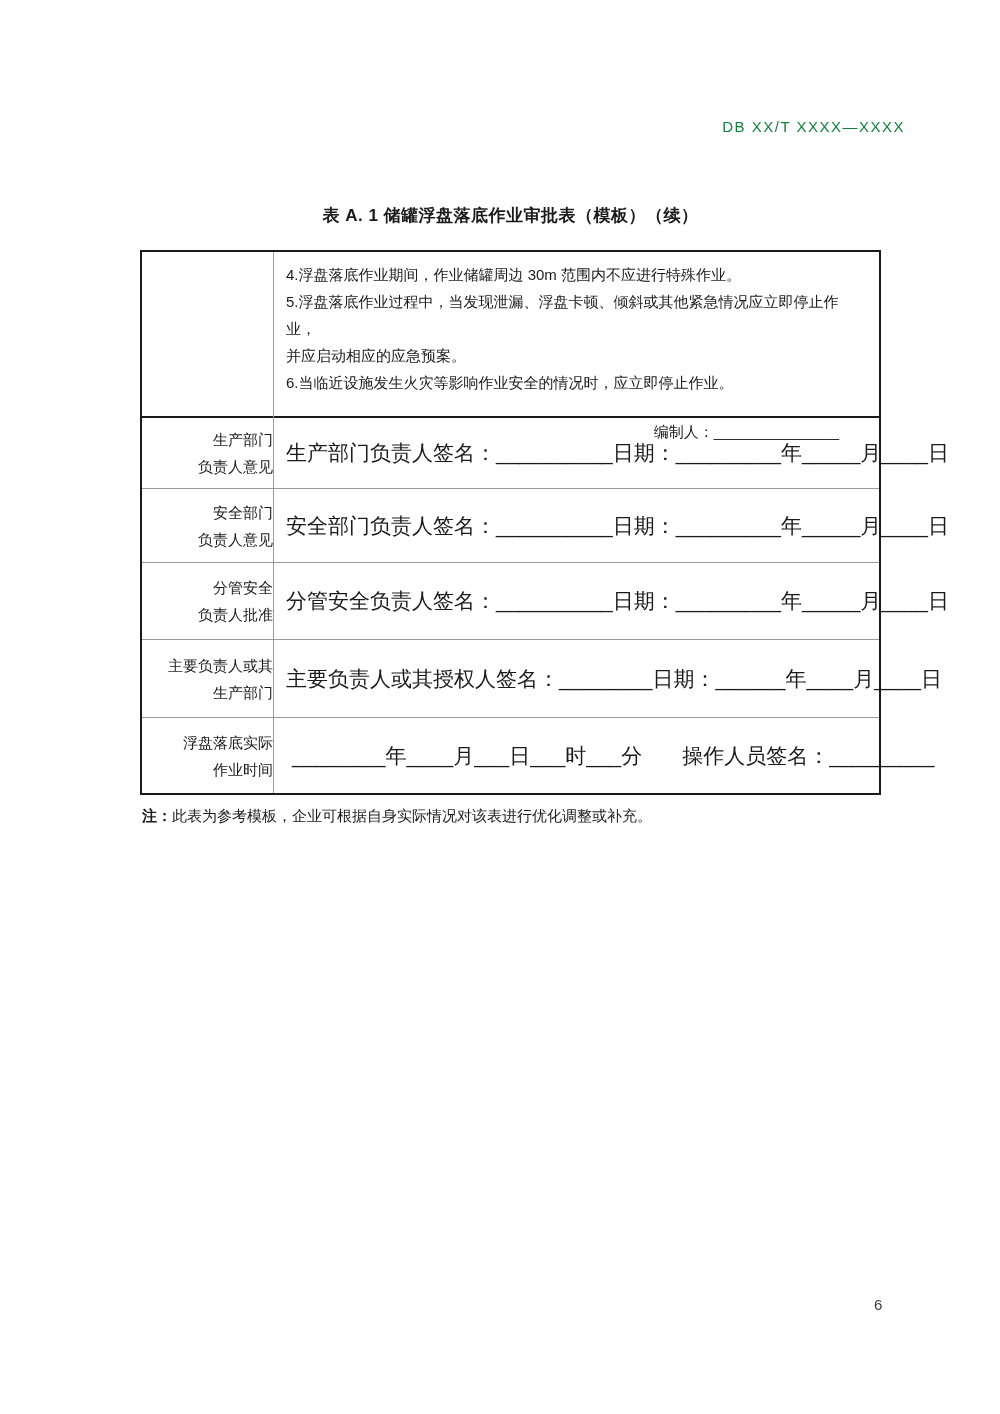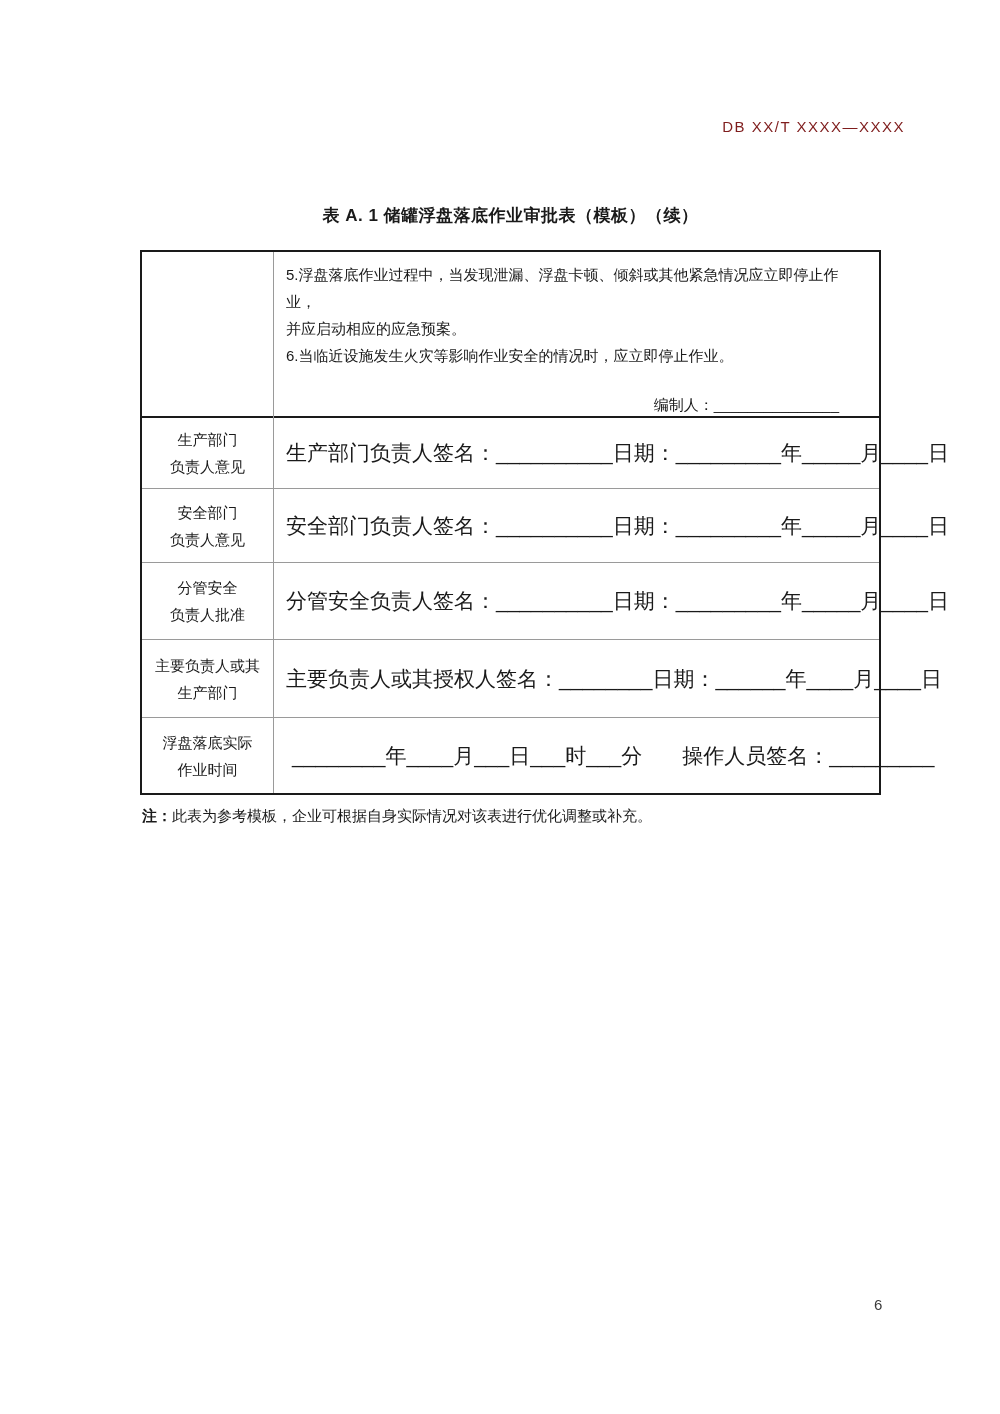--- a/index.html
+++ b/index.html
@@ -8,21 +8,21 @@
     width: 1000px; height: 1414px;
     position: relative;
     font-family: "Liberation Sans", "DejaVu Sans", sans-serif;
     color: #1a1a1a;
   }
   .std-code {
     position: absolute;
     top: 118px; right: 95px;
     font-size: 15px;
     letter-spacing: 1.5px;
-    color: #7f1d1d;
+    color: #15803d;
     white-space: nowrap;
   }
   .tbl-title {
     position: absolute;
     top: 204px; left: 140px; width: 741px;
     text-align: center;
     font-size: 17px;
     font-weight: 700;
     letter-spacing: 0.5px;
   }
@@ -41,21 +41,21 @@
   .row-notice { border-bottom: 2px solid #1a1a1a; height: 166px; }
   .row-prod { height: 71px; }
   .row-safe { height: 74px; }
   .row-charge { height: 77px; }
   .row-chief { height: 78px; }
   .row-time { height: 75px; }
   .label-cell {
     border-right: 1px solid #9a9a9a;
     display: flex;
     flex-direction: column;
-    align-items: center;
+    align-items: flex-end;
     justify-content: center;
     font-size: 15px;
     line-height: 27px;
     text-align: center;
   }
   .content-cell {
     display: flex;
     align-items: center;
     justify-content: space-between;
     font-size: 21px;
@@ -100,20 +100,21 @@
 
 <div class="std-code">DB XX/T XXXX—XXXX</div>
 
 <div class="tbl-title">表 A. 1 储罐浮盘落底作业审批表（模板）（续）</div>
 
 <div class="tbl">
 
   <div class="row row-notice">
     <div class="label-cell"></div>
     <div class="notice-cell">
+      <div>4.浮盘落底作业期间，作业储罐周边 30m 范围内不应进行特殊作业。</div>
       <div>5.浮盘落底作业过程中，当发现泄漏、浮盘卡顿、倾斜或其他紧急情况应立即停止作业，</div>
       <div>并应启动相应的应急预案。</div>
       <div>6.当临近设施发生火灾等影响作业安全的情况时，应立即停止作业。</div>
       <div class="preparer-line">
         <span>编制人：</span><span>_______________</span>
       </div>
     </div>
   </div>
 
   <div class="row row-prod">

